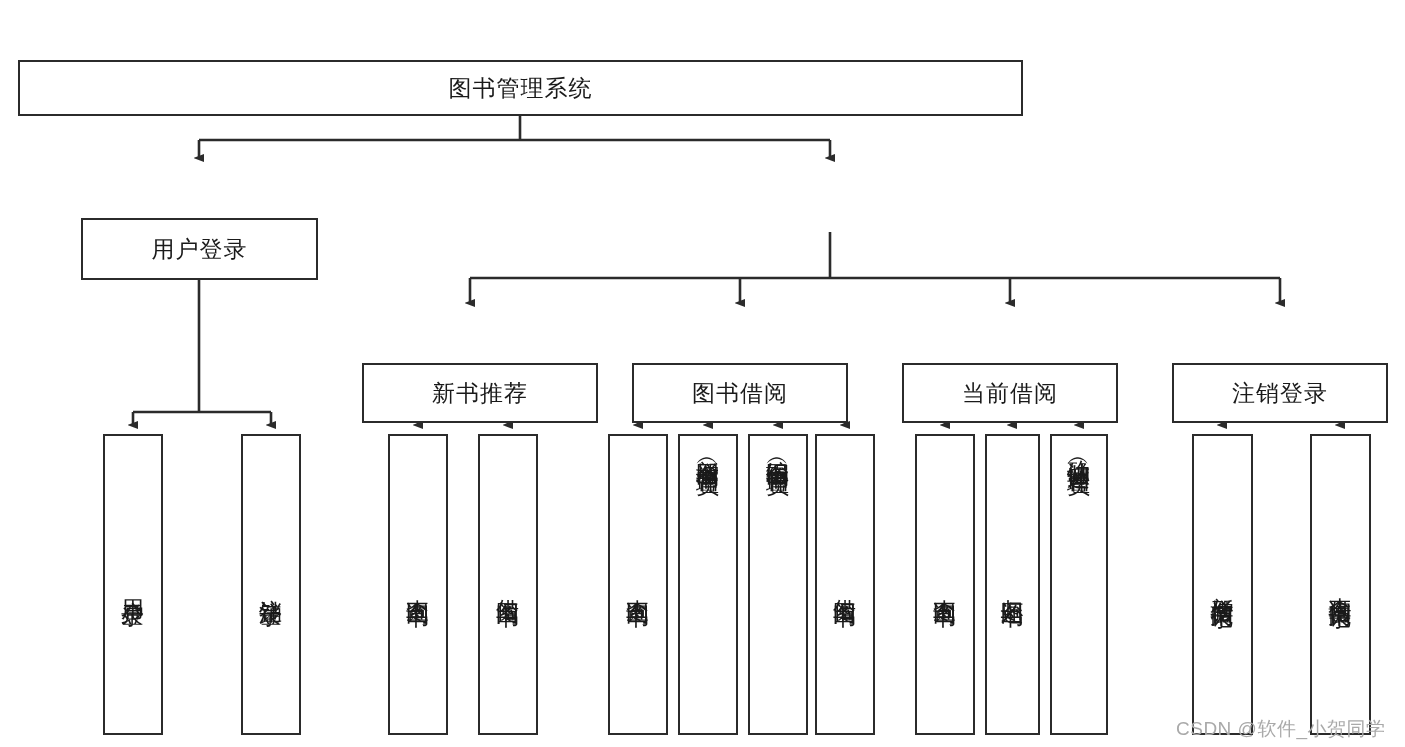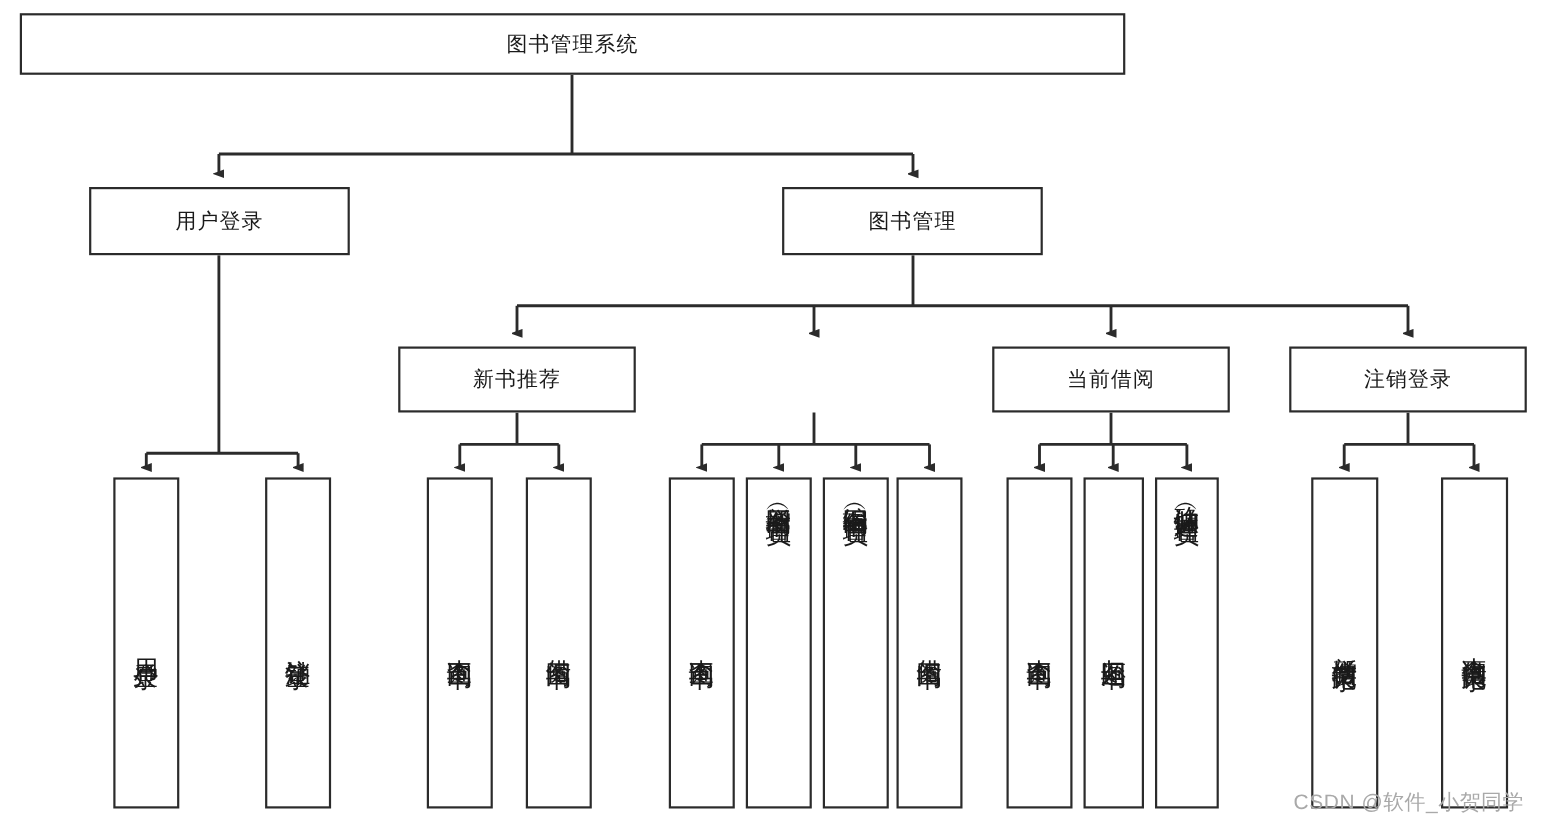--- a/index.html
+++ b/index.html
@@ -29,22 +29,23 @@
     position: absolute;
     box-sizing: border-box;
     background: #ffffff;
     border: 2.5px solid #2b2b2b;
     display: flex;
     align-items: center;
     justify-content: center;
     color: #1a1a1a;
   }
   .node.h {
-    font-size: 19px;
+    font-size: 23px;
     letter-spacing: 1px;
+    margin-top: 48px;
   }
   .node.v {
     align-items: flex-start;
     justify-content: center;
     padding-top: 6px;
   }
   .vtext {
     writing-mode: vertical-rl;
     text-orientation: upright;
     font-size: 23px;
@@ -120,26 +121,26 @@
     </g>
   </svg>
 
   <div class="node h" style="left:18px; top:12px; width:1005px; height:56px;">
     <span>图书管理系统</span>
   </div>
 
   <div class="node h" style="left:81px; top:170px; width:237px; height:62px;">
     <span>用户登录</span>
   </div>
-  <div class="node h" style="left:711px; top:170px; width:237px; height:62px;">
-    <span>图书管理</span>
+
+  <div class="node h" style="left:362px; top:315px; width:236px; height:60px;">
+    <span>新书推荐</span>
   </div>
-
-  <div class="node h" style="left:362px; top:315px; width:216px; height:60px;">
-    <span>新书推荐</span>
+  <div class="node h" style="left:632px; top:315px; width:216px; height:60px;">
+    <span>图书借阅</span>
   </div>
   <div class="node h" style="left:902px; top:315px; width:216px; height:60px;font-family:Liberation Serif, serif;">
     <span>当前借阅</span>
   </div>
   <div class="node h" style="left:1172px; top:315px; width:216px; height:60px;">
     <span>注销登录</span>
   </div>
 
   <div class="node v center" style="left:103px; top:434px; width:60px; height:301px;">
     <span class="vtext">用户登录</span>

